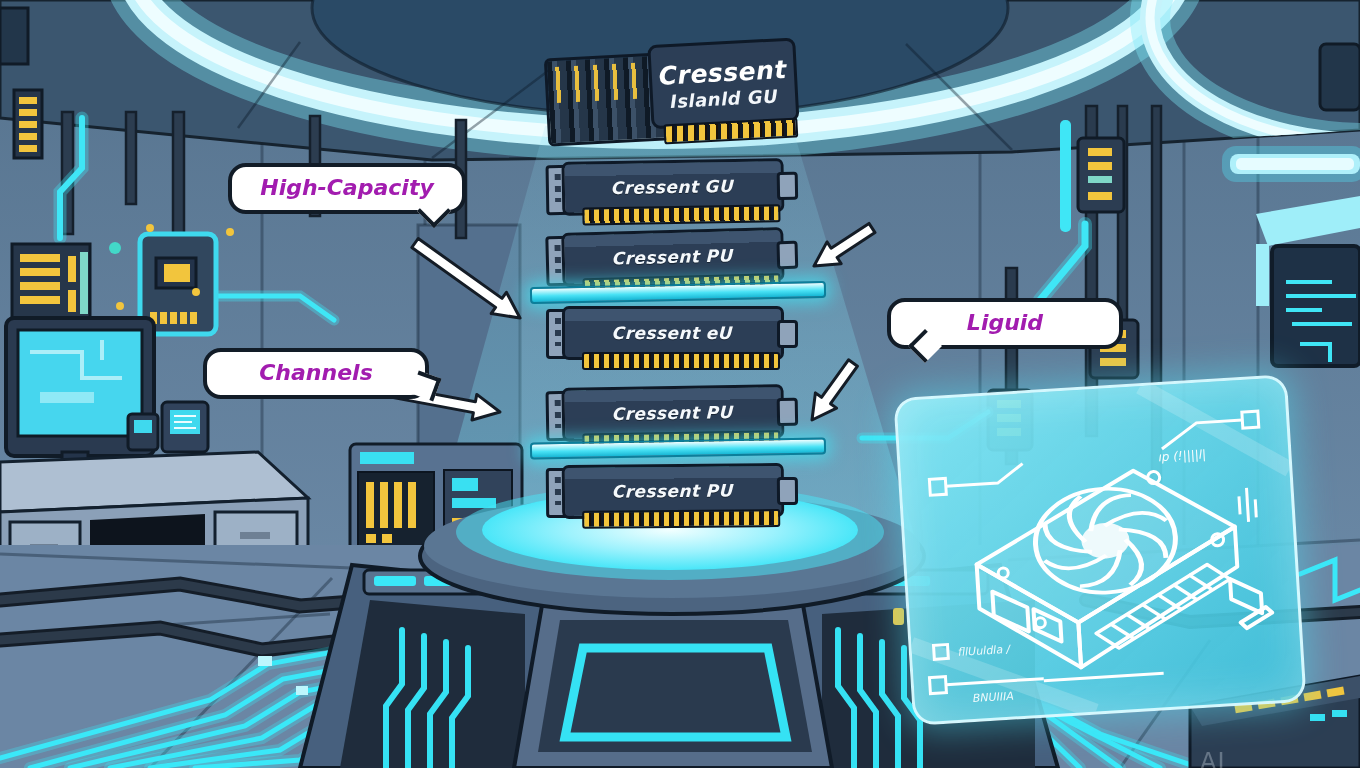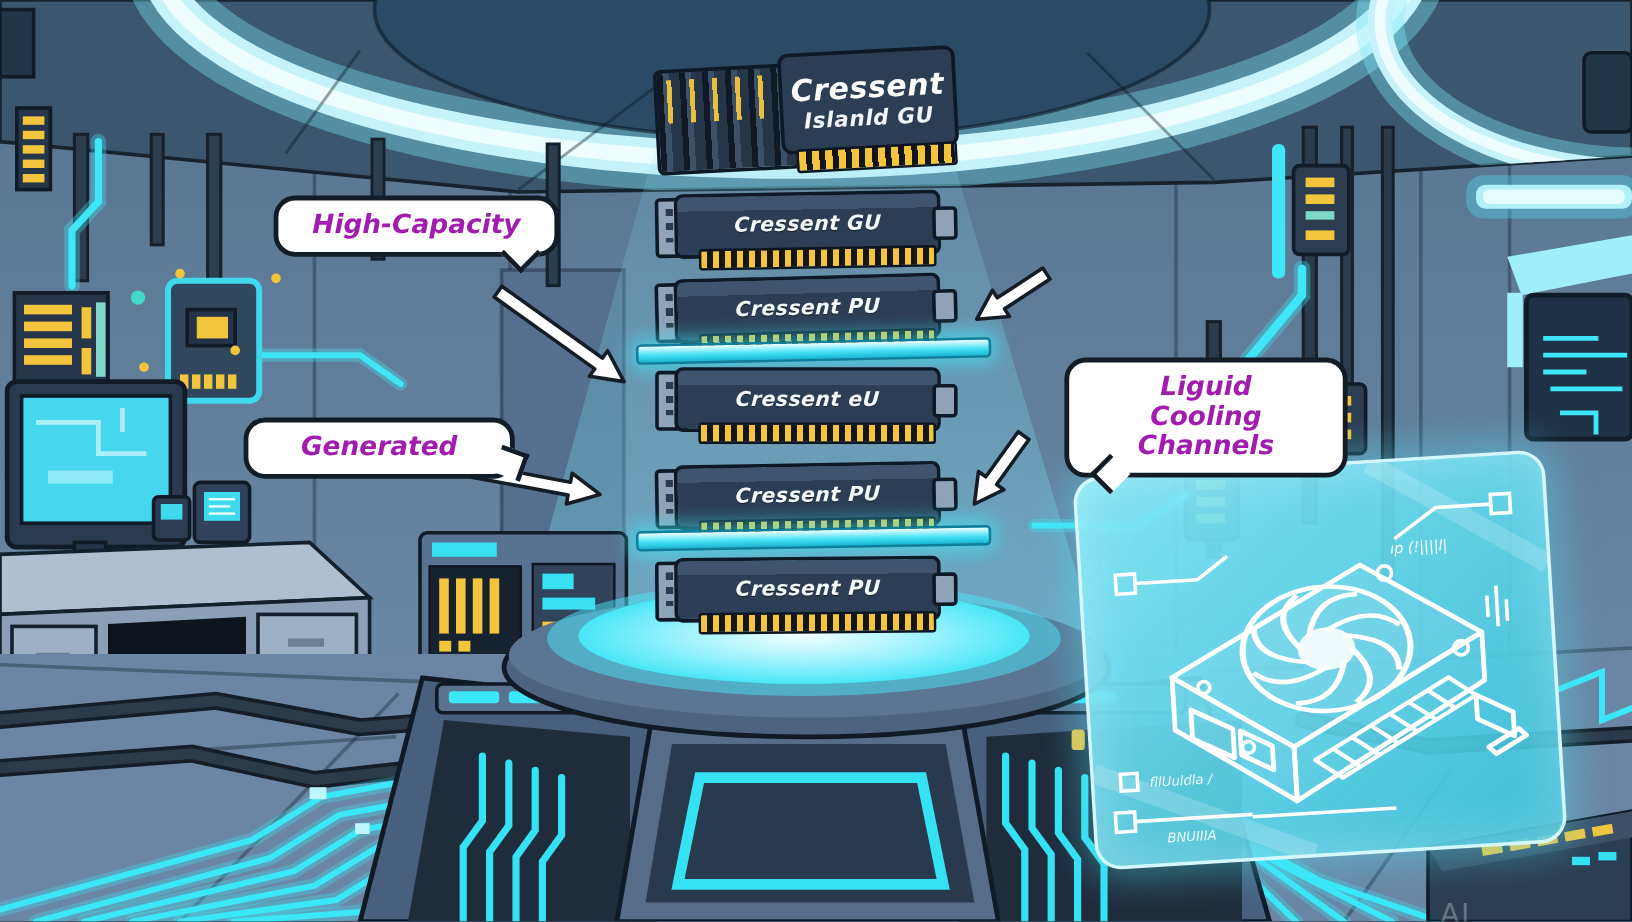--- a/index.html
+++ b/index.html
@@ -544,24 +544,23 @@
     </g>
   </svg>
 
   <div class="bubble" style="left:228px;top:163px;width:198px;">
     <span class="ln">High-Capacity</span>
     <div class="tail tail-br"></div>
   </div>
 
 
   <div class="bubble" style="left:203px;top:348px;width:186px;">
-    <span class="ln">Generated</span>
+    <span class="ln">Channels</span>
     <div class="tail tail-r"></div>
   </div>
 
   <div class="bubble" style="left:850px;top:298px;width:196px;margin-left:37px;">
     <span class="ln">Liguid</span>
-    <span class="ln">Cooling Channels</span>
     <div class="tail tail-bl"></div>
   </div>
 
   <div class="watermark">AI Generated</div>
 </div>
 
 </body></html>

